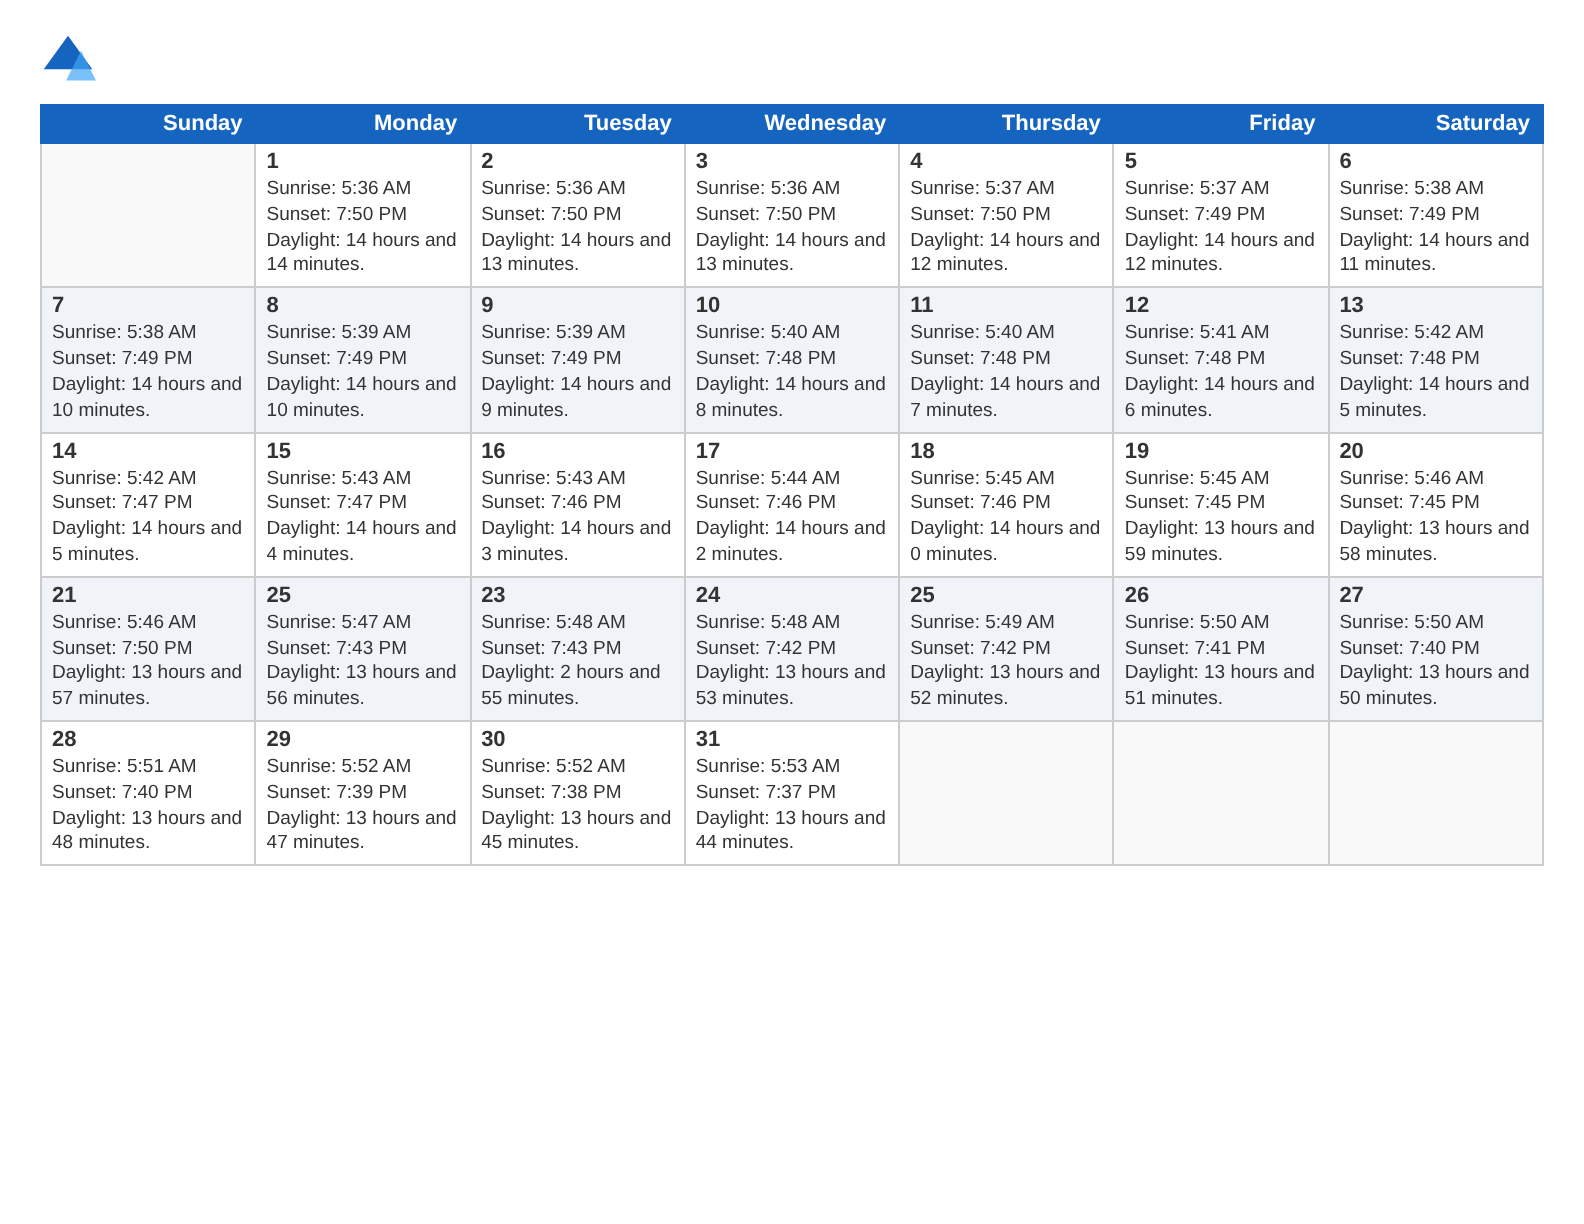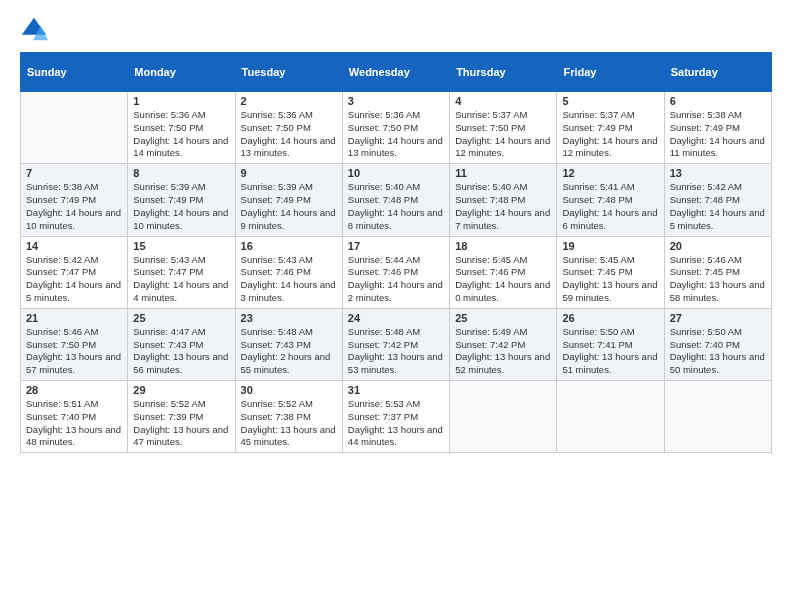--- a/index.html
+++ b/index.html
@@ -59,22 +59,22 @@
       color: #555;
     }
     .calendar {
       width: 100%;
       border-collapse: collapse;
       font-size: 10px;
     }
     .calendar th {
       background-color: #1565C0;
       color: #fff;
-      text-align: left;
-      padding: 13px 6px;
+      text-align: right;
+      padding: 3px 6px;
       font-size: 11px;
       font-weight: bold;
       border: 1px solid #1565C0;
     }
     .calendar td {
       border: 1px solid #ccc;
       vertical-align: top;
       padding: 3px 5px;
       width: calc(100% / 7);
       min-height: 70px;
@@ -304,21 +304,21 @@
             <div class="day-number">21</div>
             <div class="day-info">
               <div>Sunrise: 5:46 AM</div>
               <div>Sunset: 7:50 PM</div>
               <div>Daylight: 13 hours and 57 minutes.</div>
             </div>
           </td>
           <td>
             <div class="day-number">25</div>
             <div class="day-info">
-              <div>Sunrise: 4:47 AM</div>
+              <div>Sunrise: 5:47 AM</div>
               <div>Sunset: 7:43 PM</div>
               <div>Daylight: 13 hours and 56 minutes.</div>
             </div>
           </td>
           <td>
             <div class="day-number">23</div>
             <div class="day-info">
               <div>Sunrise: 5:48 AM</div>
               <div>Sunset: 7:43 PM</div>
               <div>Daylight: 2 hours and 55 minutes.</div>

